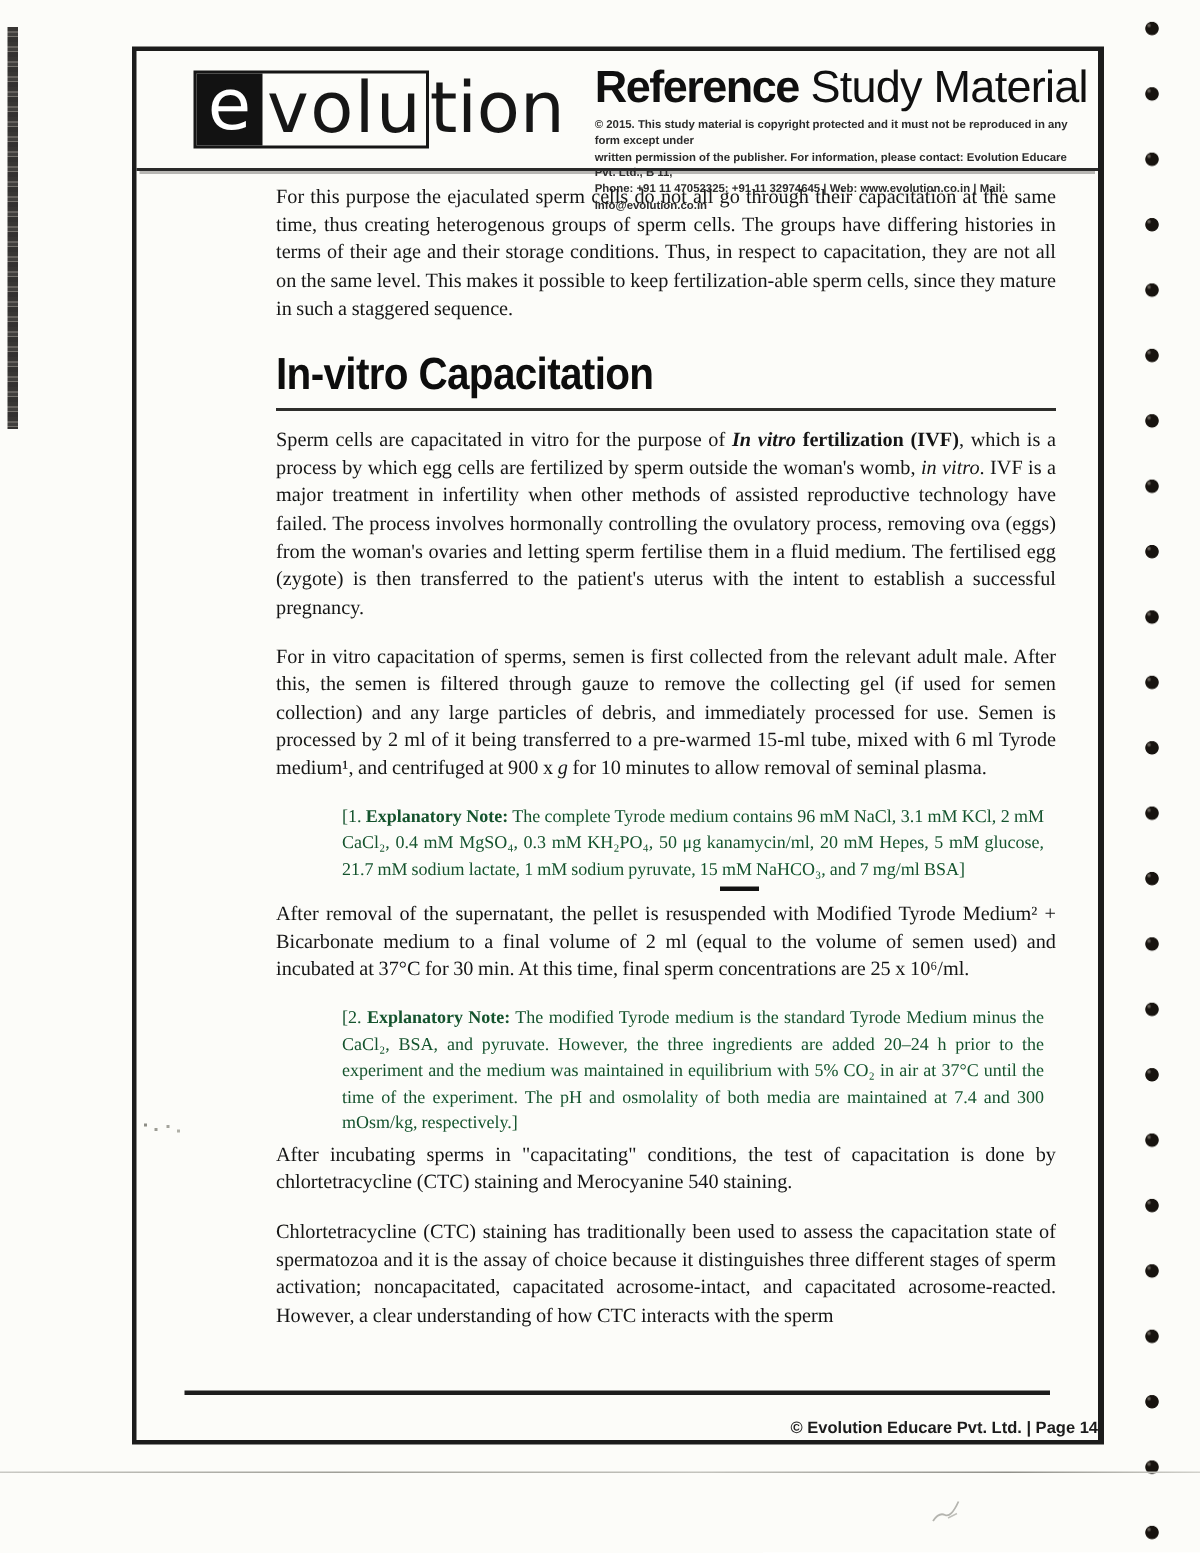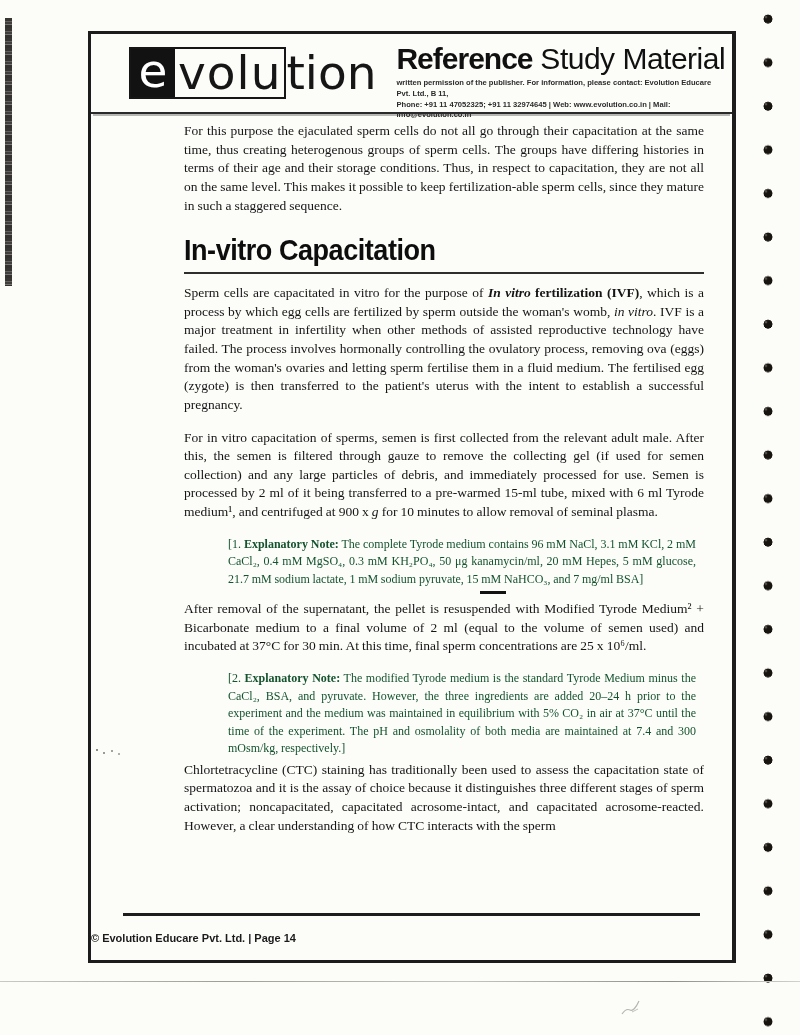--- a/index.html
+++ b/index.html
@@ -80,22 +80,22 @@
   }
   .note .nlabel{font-weight:bold;}
   .mini-dash{width:26px;border:none;border-top:3px solid #121212;margin:2px 0 6px 296px;}
   .bi{font-style:italic;font-weight:bold;}
   .b{font-weight:bold;}
   .i{font-style:italic;}
   
   .footer{position:absolute;left:0;right:0;bottom:0;}
   .footer-rule{width:90%;margin:0 auto;border:none;border-top:3px solid #1d1d1d;}
   .footer-text{
-    text-align:left;font-family:"Liberation Sans",sans-serif;
-    font-size:11px;font-weight:bold;color:#1b1b1b;padding:4px 0 16px;margin-top:12px;
+    text-align:right;font-family:"Liberation Sans",sans-serif;
+    font-size:11px;font-weight:bold;color:#1b1b1b;padding:4px 0 2px;margin-top:12px;
   }
 </style>
 </head>
 <body>
 
 <div class="scan">
 
   <div class="left-strip"></div>
   <div class="holes"></div>
 
@@ -105,20 +105,21 @@
       <div class="logo">
         <span class="logo-frame">
             <span class="logo-e">e</span>
             <span class="logo-volu">volu</span>
           </span>
           <span class="logo-tion">tion</span>
       </div>
       <div class="title-block">
         <div class="title"><span class="title-bold">Reference</span><span class="title-light"> Study Material</span></div>
         <div class="copyright">
+          <div>© 2015. This study material is copyright protected and it must not be reproduced in any form except under</div>
           <div>written permission of the publisher. For information, please contact: Evolution Educare Pvt. Ltd., B 11,</div>
           <div>Phone: +91 11 47052325; +91 11 32974645 | Web: www.evolution.co.in | Mail: info@evolution.co.in</div>
         </div>
       </div>
     </div>
 
     <div class="bodytext">
 
       <p class="para">For this purpose the ejaculated sperm cells do not all go through their capacitation at the same time, thus creating heterogenous groups of sperm cells. The groups have differing histories in terms of their age and their storage conditions. Thus, in respect to capacitation, they are not all on the same level. This makes it possible to keep fertilization-able sperm cells, since they mature in such a staggered sequence.</p>
 
@@ -130,20 +131,21 @@
       <p class="para"><span>For in vitro capacitation of sperms, semen is first collected from the relevant adult male. After this, the semen is filtered through gauze to remove the collecting gel (if used for semen collection) and any large particles of debris, and immediately processed for use. Semen is processed by 2 ml of it being transferred to a pre-warmed 15-ml tube, mixed with 6 ml Tyrode medium¹, and centrifuged at 900 x </span><span class="i">g</span><span> for 10 minutes to allow removal of seminal plasma.</span></p>
 
       <p class="note"><span>[1. </span><span class="nlabel">Explanatory Note:</span><span> The complete Tyrode medium contains 96 mM NaCl, 3.1 mM KCl, 2 mM CaCl₂, 0.4 mM MgSO₄, 0.3 mM KH₂PO₄, 50 μg kanamycin/ml, 20 mM Hepes, 5 mM glucose, 21.7 mM sodium lactate, 1 mM sodium pyruvate, 15 mM NaHCO₃, and 7 mg/ml BSA]</span></p>
 
       <hr class="mini-dash">
 
       <p class="para">After removal of the supernatant, the pellet is resuspended with Modified Tyrode Medium² + Bicarbonate medium to a final volume of 2 ml (equal to the volume of semen used) and incubated at 37°C for 30 min. At this time, final sperm concentrations are 25 x 10⁶/ml.</p>
 
       <p class="note"><span>[2. </span><span class="nlabel">Explanatory Note:</span><span> The modified Tyrode medium is the standard Tyrode Medium minus the CaCl₂, BSA, and pyruvate. However, the three ingredients are added 20–24 h prior to the experiment and the medium was maintained in equilibrium with 5% CO₂ in air at 37°C until the time of the experiment. The pH and osmolality of both media are maintained at 7.4 and 300 mOsm/kg, respectively.]</span></p>
 
+      <p class="para">After incubating sperms in "capacitating" conditions, the test of capacitation is done by chlortetracycline (CTC) staining and Merocyanine 540 staining.</p>
 
       <p class="para">Chlortetracycline (CTC) staining has traditionally been used to assess the capacitation state of spermatozoa and it is the assay of choice because it distinguishes three different stages of sperm activation; noncapacitated, capacitated acrosome-intact, and capacitated acrosome-reacted. However, a clear understanding of how CTC interacts with the sperm</p>
 
     </div>
 
     <div class="footer">
       <hr class="footer-rule">
       <div class="footer-text">© Evolution Educare Pvt. Ltd. | Page 14</div>
     </div>
 

